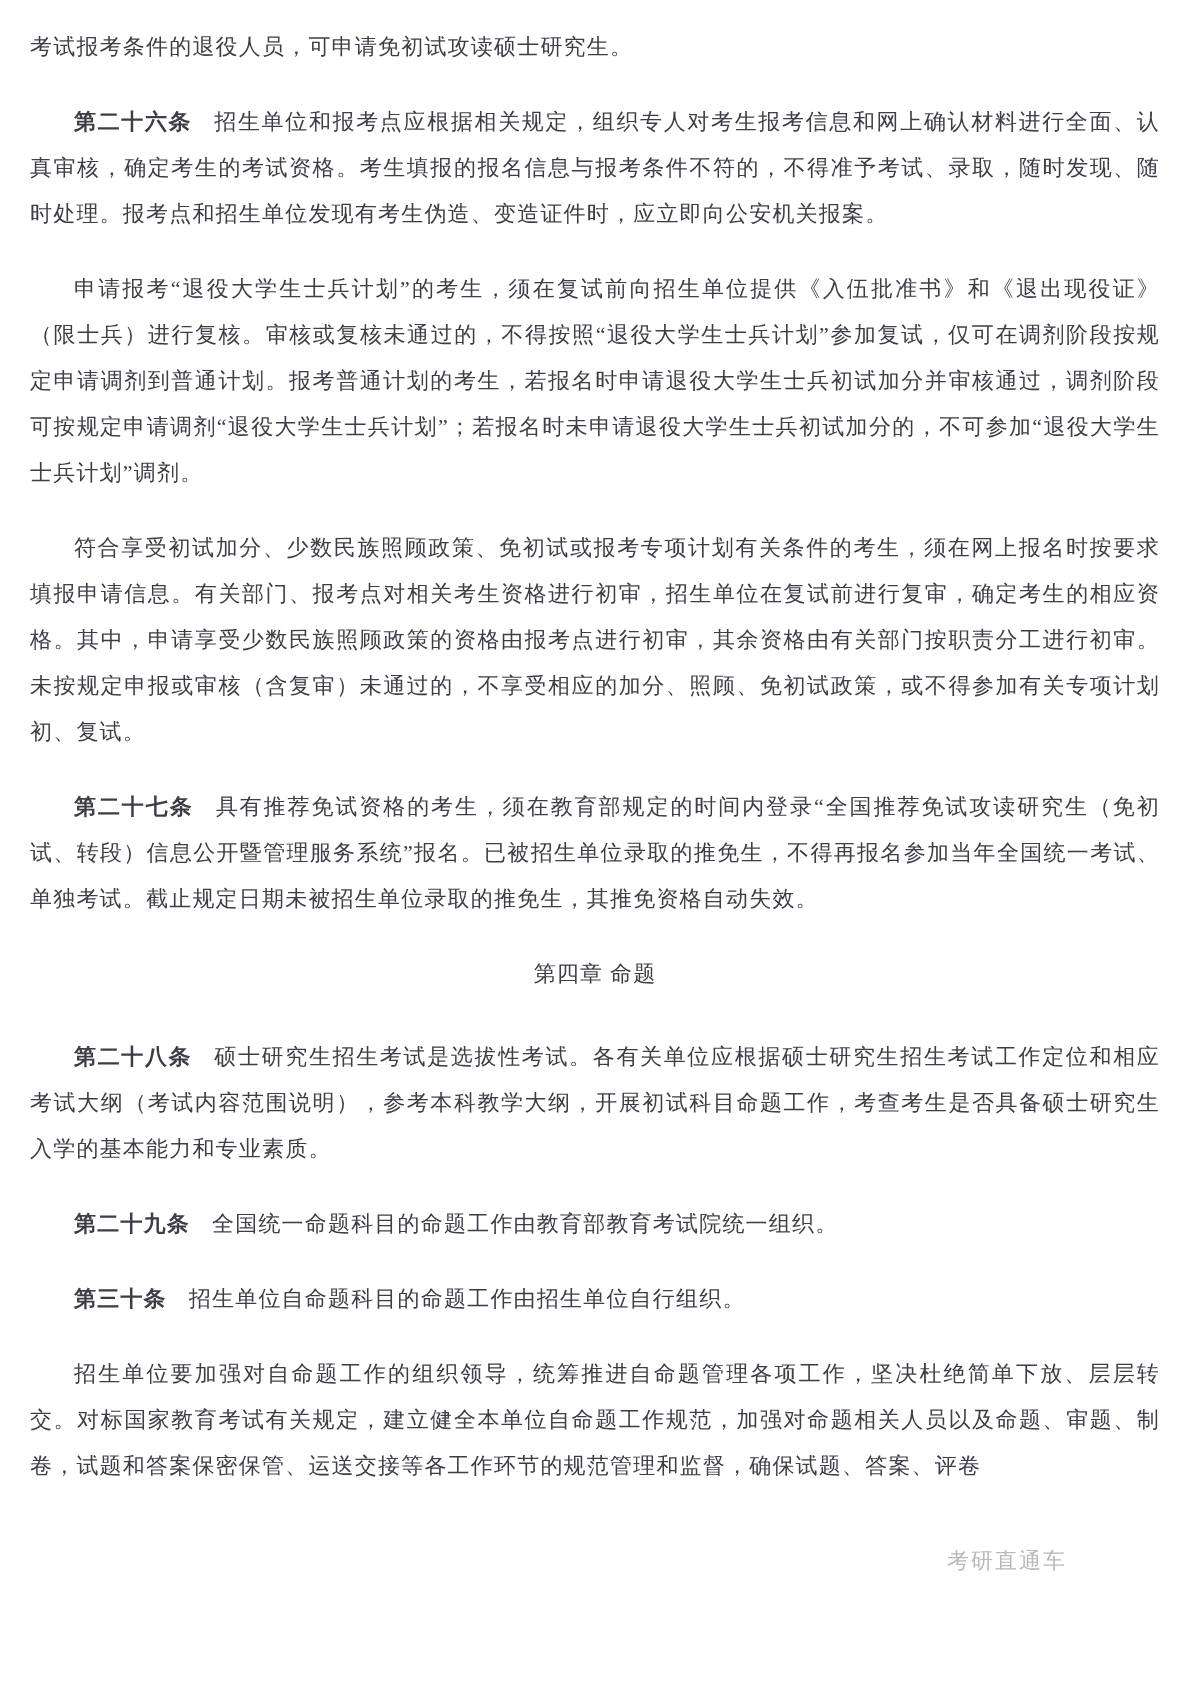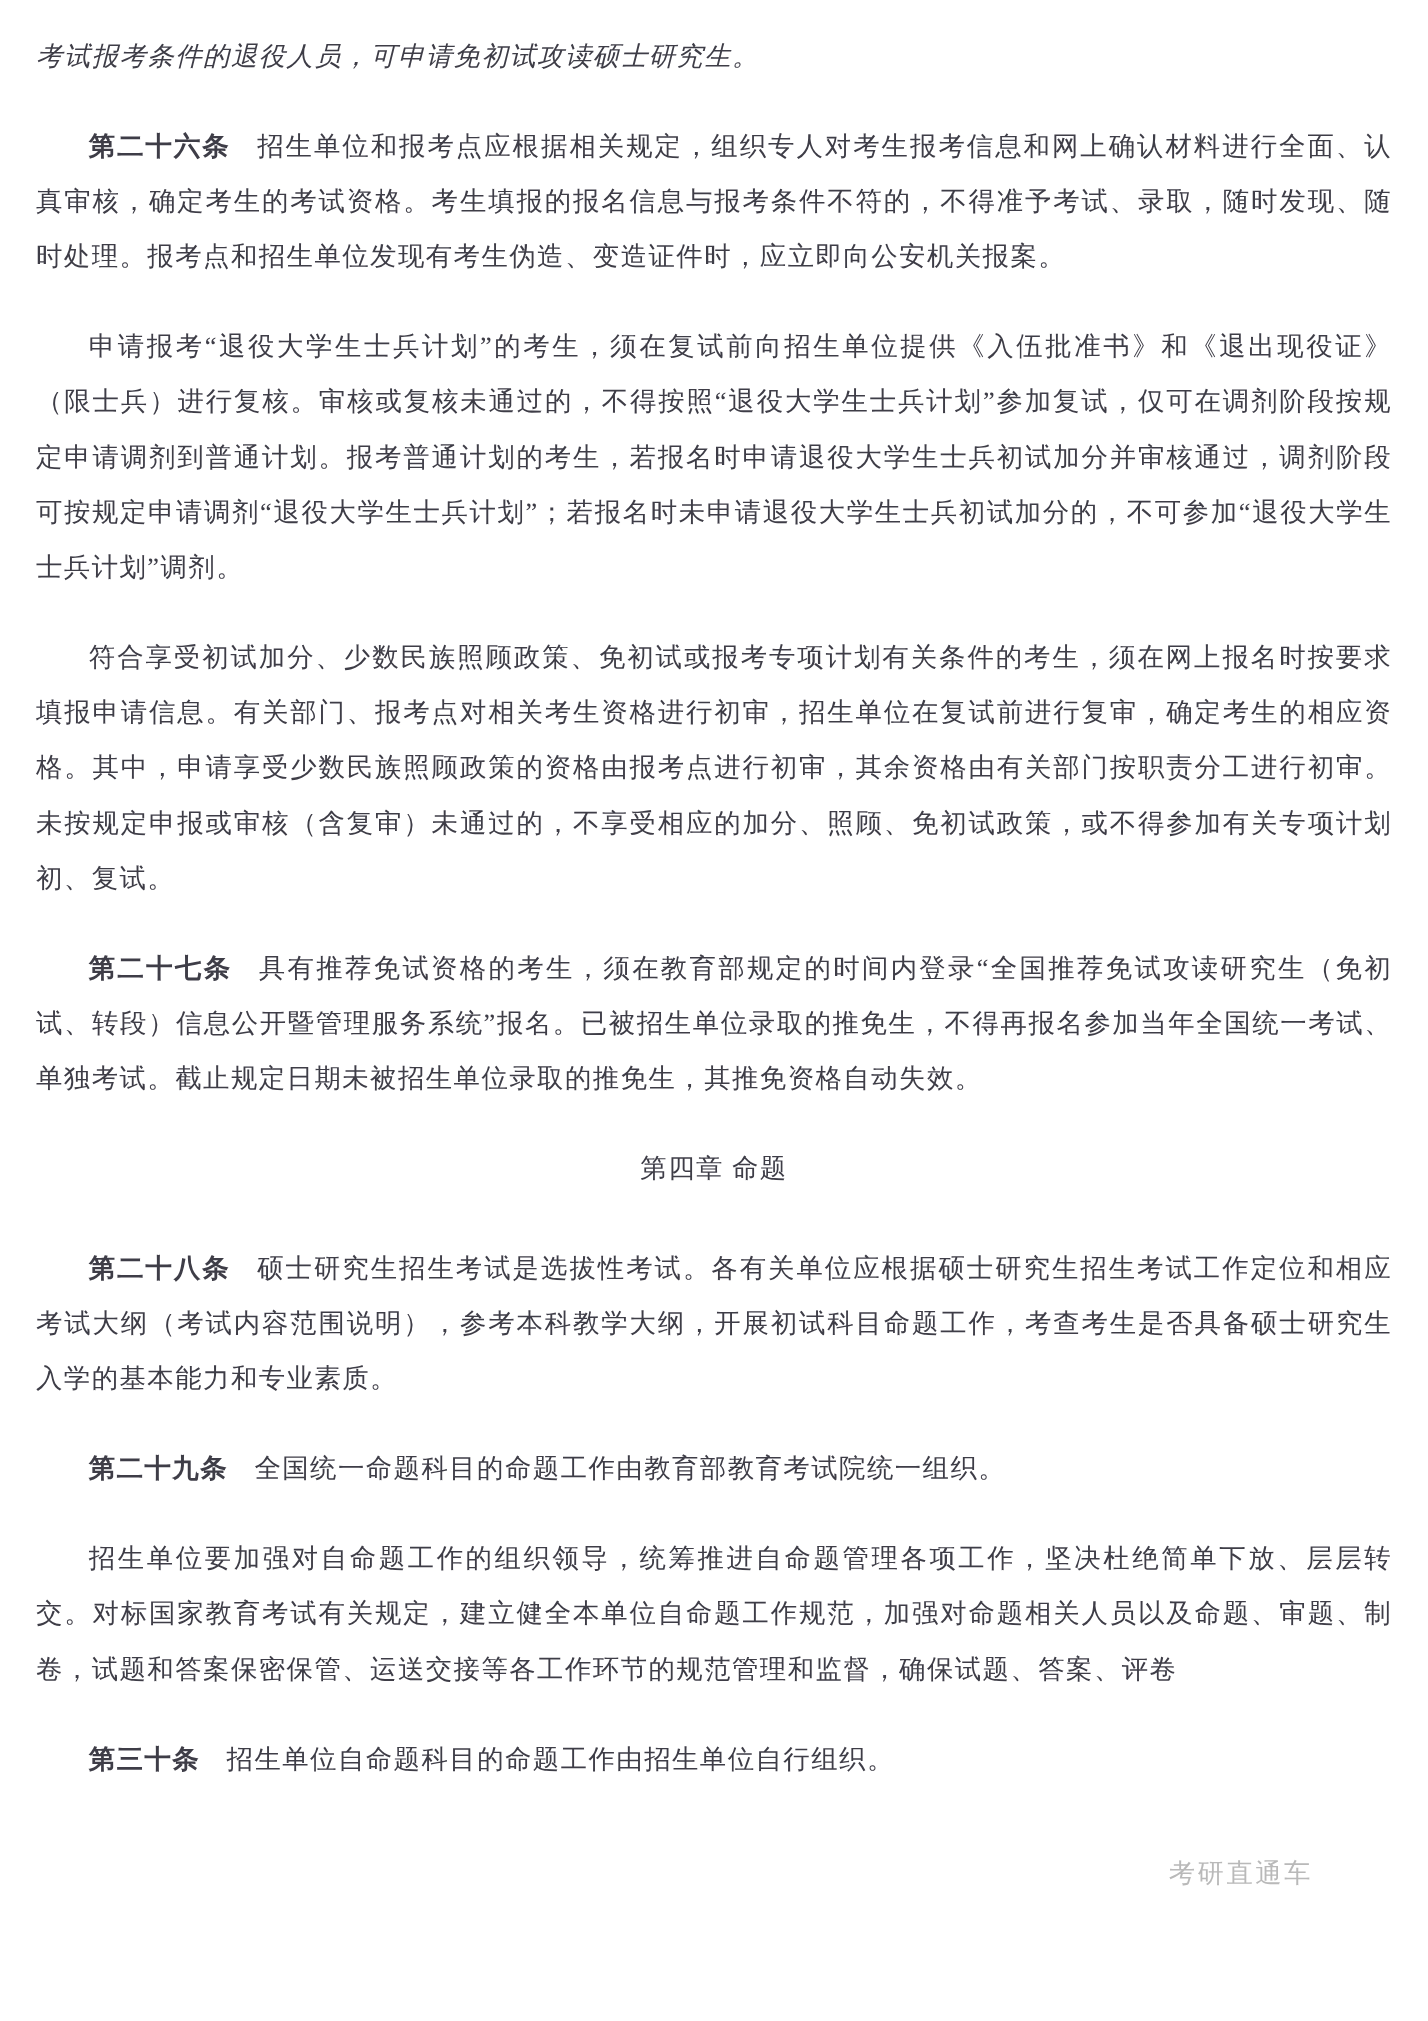--- a/index.html
+++ b/index.html
@@ -17,38 +17,38 @@
     font-size:22px;
     color:var(--text-color);
   }
   .para{
     margin:0 0 29px 0;
     line-height:46px;
     text-indent:2em;
     text-align:justify;
     letter-spacing:1.2px;
   }
-  .para.no-indent{text-indent:0;font-style:italic;}
+  .para.no-indent{text-indent:0;}
   .lead{
     font-weight:bold;
     margin-right:22px;
   }
   .lead:empty{margin-right:0;}
   .chapter{
     margin:8px 0 37px 0;
     line-height:46px;
     text-align:center;
     font-weight:normal;
     font-size:22px;
     letter-spacing:1.2px;
   }
   .watermark{
     position:absolute;
     top:1546px;
-    right:96px;
+    right:123px;
     color:var(--watermark-color);
     font-size:22px;
     line-height:30px;
     letter-spacing:2px;
     white-space:nowrap;
   }
 </style>
 </head>
 <body>
 
@@ -64,19 +64,19 @@
   <p class="para"><span class="lead"></span><span>符合享受初试加分、少数民族照顾政策、免初试或报考专项计划有关条件的考生，须在网上报名时按要求填报申请信息。有关部门、报考点对相关考生资格进行初审，招生单位在复试前进行复审，确定考生的相应资格。其中，申请享受少数民族照顾政策的资格由报考点进行初审，其余资格由有关部门按职责分工进行初审。未按规定申报或审核（含复审）未通过的，不享受相应的加分、照顾、免初试政策，或不得参加有关专项计划初、复试。</span></p>
 
   <p class="para"><span class="lead">第二十七条</span><span>具有推荐免试资格的考生，须在教育部规定的时间内登录“全国推荐免试攻读研究生（免初试、转段）信息公开暨管理服务系统”报名。已被招生单位录取的推免生，不得再报名参加当年全国统一考试、单独考试。截止规定日期未被招生单位录取的推免生，其推免资格自动失效。</span></p>
 
   <h2 class="chapter">第四章 命题</h2>
 
   <p class="para"><span class="lead">第二十八条</span><span>硕士研究生招生考试是选拔性考试。各有关单位应根据硕士研究生招生考试工作定位和相应考试大纲（考试内容范围说明），参考本科教学大纲，开展初试科目命题工作，考查考生是否具备硕士研究生入学的基本能力和专业素质。</span></p>
 
   <p class="para"><span class="lead">第二十九条</span><span>全国统一命题科目的命题工作由教育部教育考试院统一组织。</span></p>
 
+  <p class="para"><span class="lead">第三十条</span><span>招生单位自命题科目的命题工作由招生单位自行组织。</span></p>
+
   <p class="para"><span class="lead"></span><span>招生单位要加强对自命题工作的组织领导，统筹推进自命题管理各项工作，坚决杜绝简单下放、层层转交。对标国家教育考试有关规定，建立健全本单位自命题工作规范，加强对命题相关人员以及命题、审题、制卷，试题和答案保密保管、运送交接等各工作环节的规范管理和监督，确保试题、答案、评卷</span></p>
-
-  <p class="para"><span class="lead">第三十条</span><span>招生单位自命题科目的命题工作由招生单位自行组织。</span></p>
 
   <div class="watermark">考研直通车</div>
 
 </div>
 
 </body></html>

